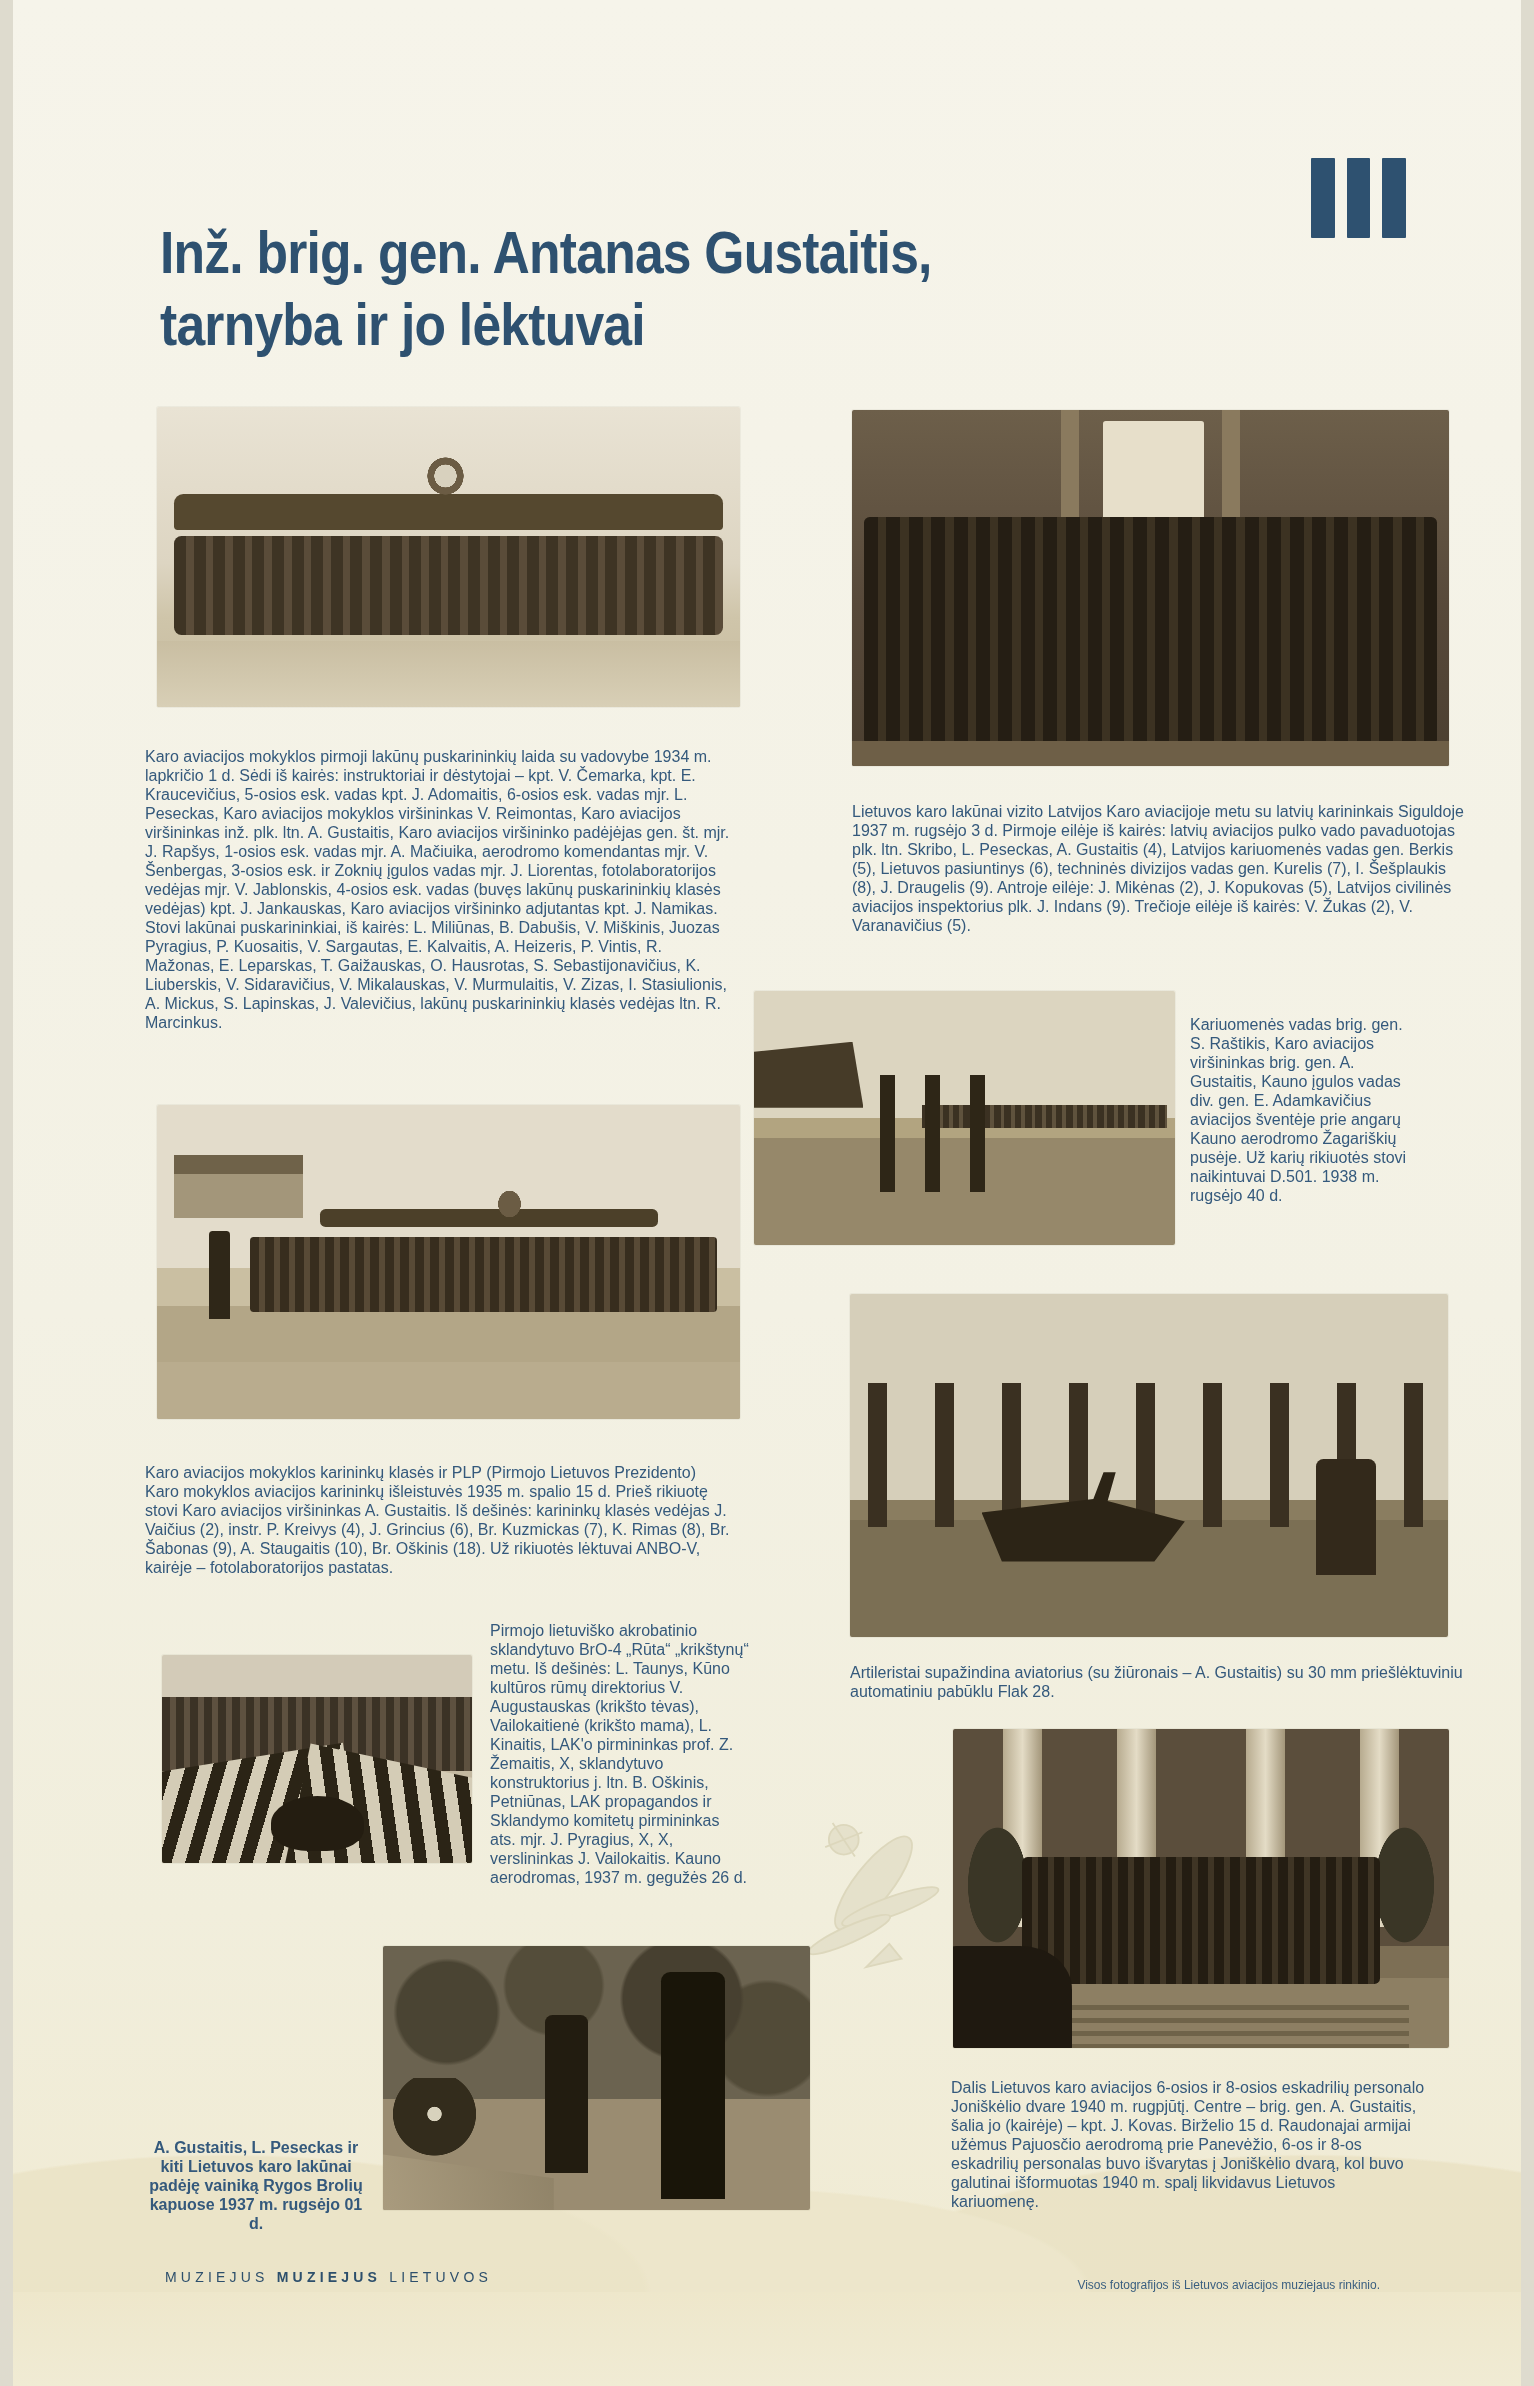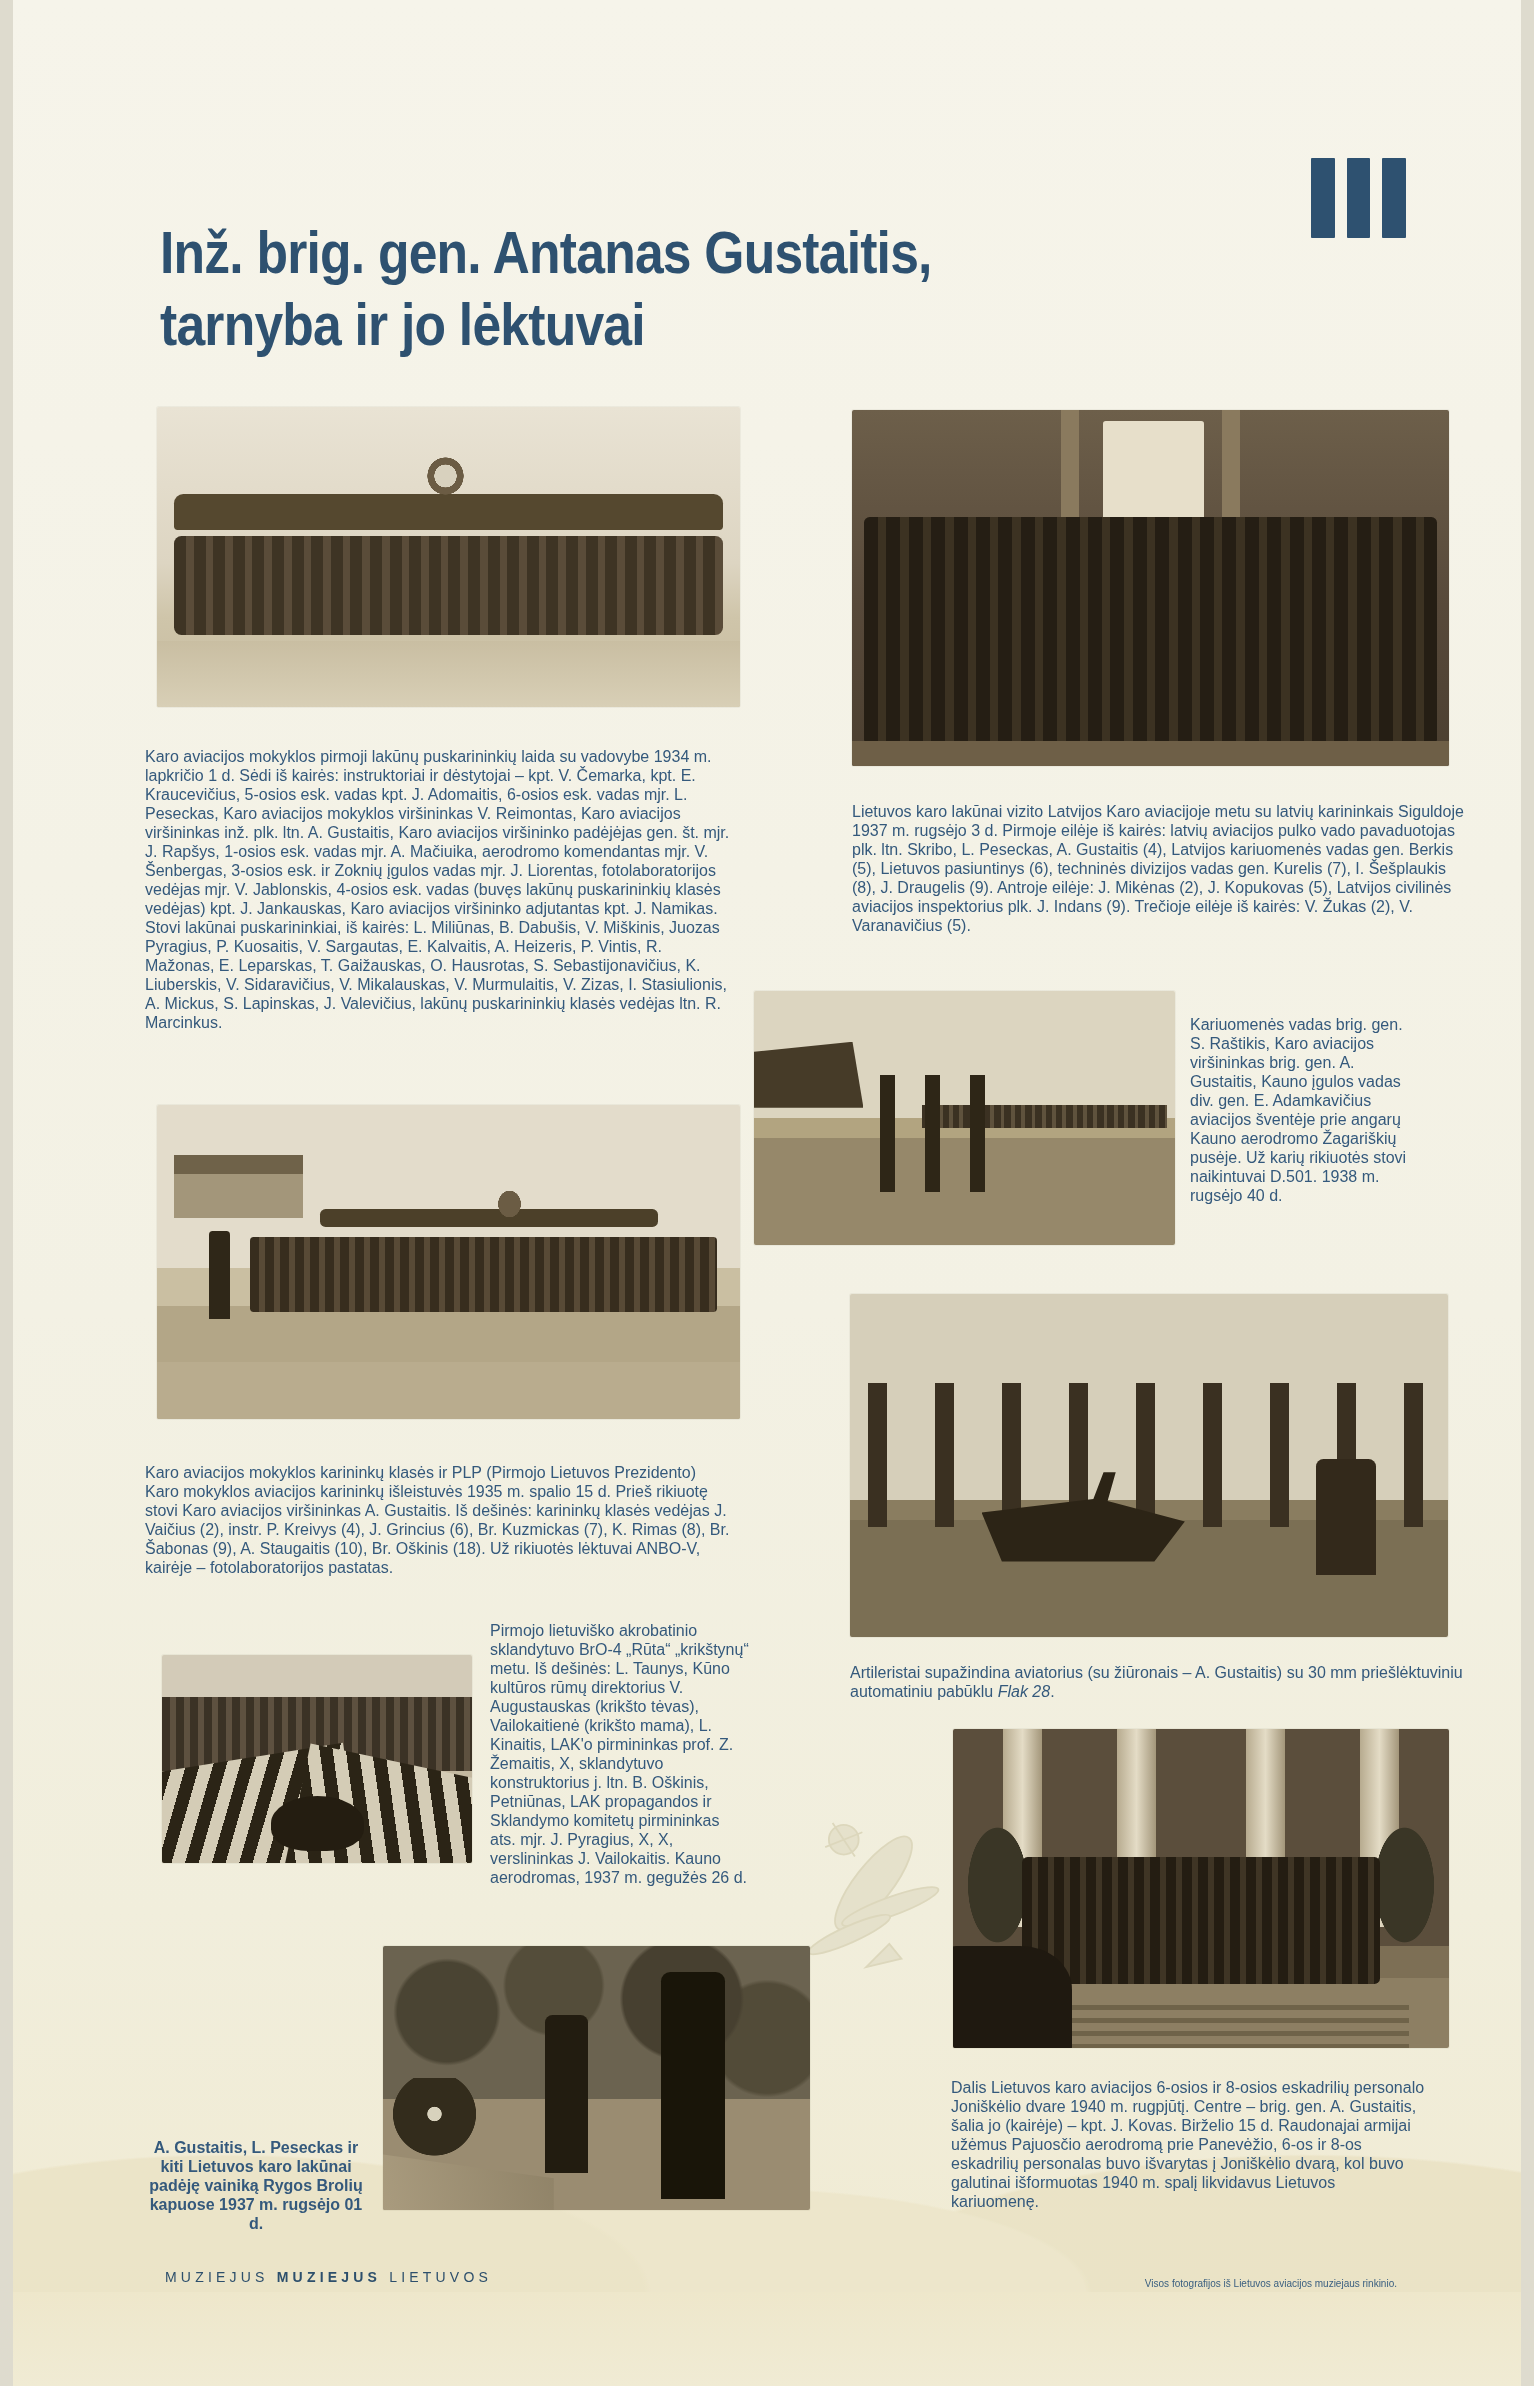--- a/index.html
+++ b/index.html
@@ -12,28 +12,28 @@
   .ph{position:absolute;overflow:hidden;border-radius:1.9px;box-shadow:0 0 0 0.9px rgba(90,80,55,.06);}
   .title{
     position:absolute;left:147px;top:177px;color:#2e5170;font-weight:bold;
     font-size:60px;line-height:72px;letter-spacing:-0.9px;
     transform:scaleX(.86);transform-origin:left top;white-space:nowrap;
   }
   .title span{display:block;}
   .roman{position:absolute;left:1298px;top:158px;width:95px;height:80px;display:flex;gap:12px;}
   .roman i{flex:1;background:#2e5170;border-radius:0.9px;}
   .caption{position:absolute;color:#34597c;font-size:16px;line-height:19px;}
-  .caption .it{font-style:italic;}
+  .caption .it{}
   .cap-right{text-align:center;font-weight:bold;}
   .footer-museum{
     position:absolute;left:152px;top:2269px;color:#2d4f6c;font-size:14px;letter-spacing:4.2px;white-space:nowrap;
   }
   .footer-museum b{font-weight:bold;}
   .footer-credit{
-    position:absolute;right:124px;top:2278px;color:#3a5f80;font-size:10px;text-align:right;
+    position:absolute;right:141px;top:2278px;color:#3a5f80;font-size:12px;text-align:right;
   }
   .wm-hills{position:absolute;left:0;right:0;bottom:93px;height:158px;
     background:
       radial-gradient(48% 150% at 14% 100%, #ebe3c6 0 58%, transparent 59%),
       radial-gradient(42% 120% at 48% 100%, #ede6ca 0 55%, transparent 56%),
       radial-gradient(50% 150% at 86% 100%, #eae2c4 0 58%, transparent 59%);
     opacity:.85;}
   .wm-base{position:absolute;left:0;right:0;bottom:0;height:95px;
     background:linear-gradient(180deg,#eee7cb,#f0ebd4);}
 </style>

